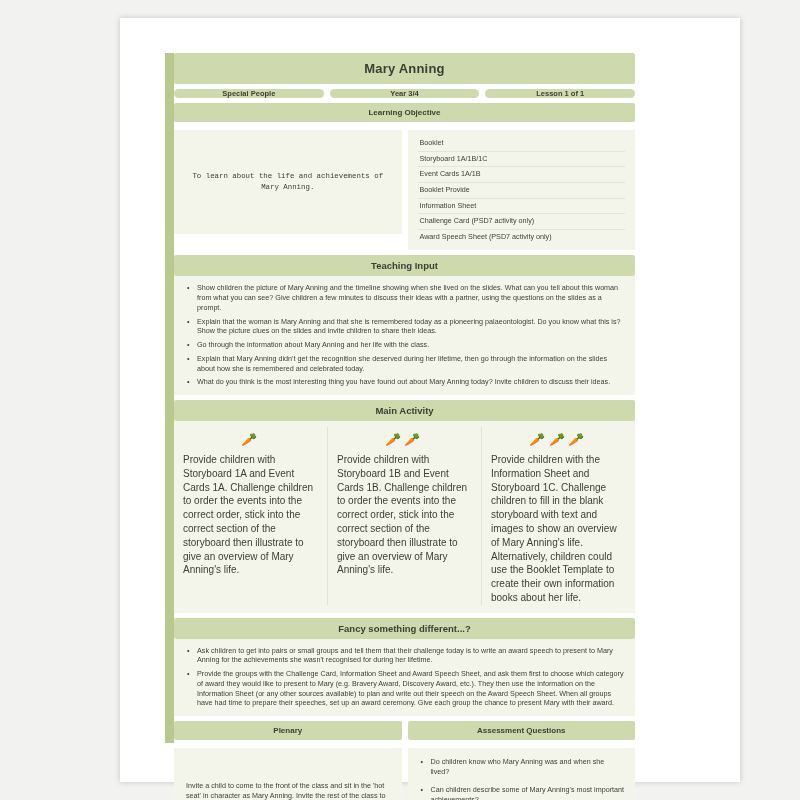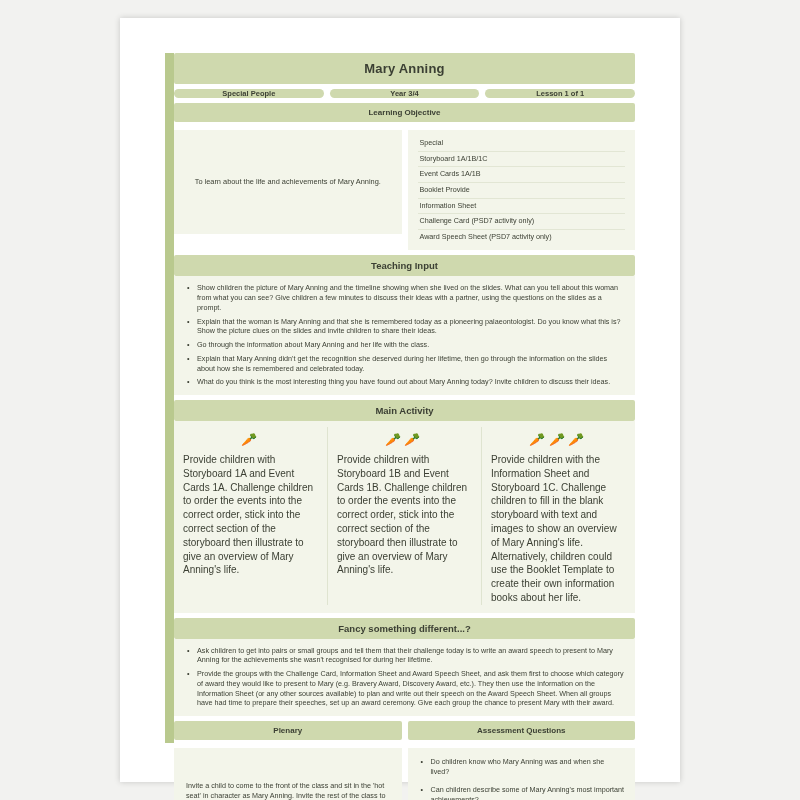--- a/index.html
+++ b/index.html
@@ -10,21 +10,21 @@
     width: 800px;
     height: 800px;
     background: #f2f2f0;
     font-family: "Liberation Sans", sans-serif;
     overflow: hidden;
   }
   .page {
     position: absolute;
     left: 120px;
     top: 18px;
-    width: 560px;
+    width: 620px;
     height: 764px;
     background: #ffffff;
     box-shadow: 0 0 6px rgba(0,0,0,0.18);
   }
   .sheet {
     position: absolute;
     left: 45px;
     top: 15px;
     width: 470px;
     height: 734px;
@@ -89,20 +89,21 @@
   .col { flex: 1; }
 
   .objective-box {
     background: #f3f5ea;
     min-height: 104px;
     display: flex;
     align-items: center;
     justify-content: center;
     padding: 6px 14px;
     box-sizing: border-box;
+    font-family: Liberation Mono, monospace;
   }
   .objective-text {
     font-size: 7.4px;
     color: #3b3f33;
     text-align: center;
     line-height: 1.45;
   }
   .resources-box {
     background: #f3f5ea;
     min-height: 104px;
@@ -230,21 +231,21 @@
       </div>
 
       <div class="two-col-body">
         <div class="col">
           <div class="objective-box">
             <div class="objective-text">To learn about the life and achievements of Mary Anning.</div>
           </div>
         </div>
         <div class="col">
           <div class="resources-box">
-            <div class="res-item">Special</div>
+            <div class="res-item">Booklet</div>
             <div class="res-item">Storyboard 1A/1B/1C</div>
             <div class="res-item">Event Cards 1A/1B</div>
             <div class="res-item">Booklet Provide</div>
             <div class="res-item">Information Sheet</div>
             <div class="res-item">Challenge Card (PSD7 activity only)</div>
             <div class="res-item">Award Speech Sheet (PSD7 activity only)</div>
           </div>
         </div>
       </div>
 

